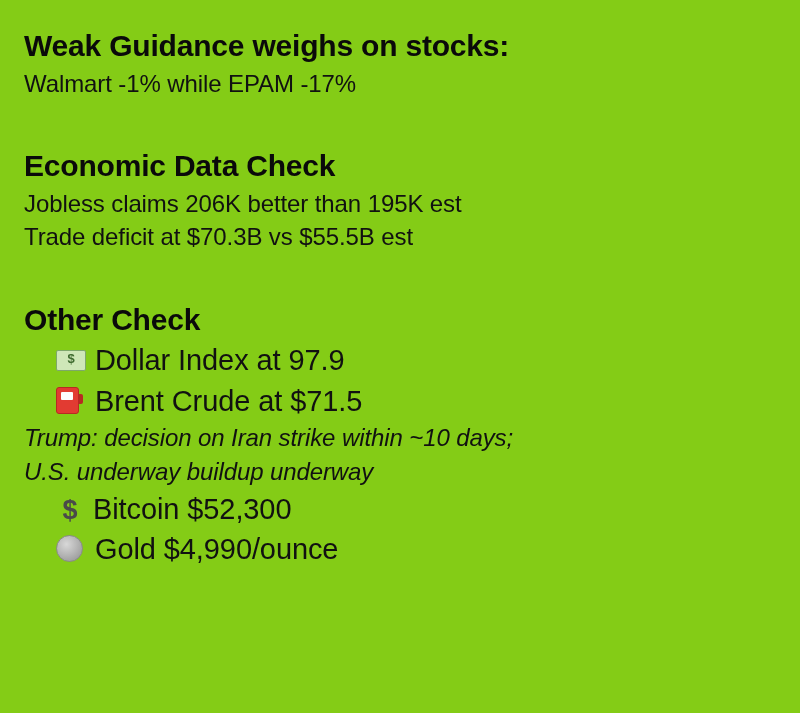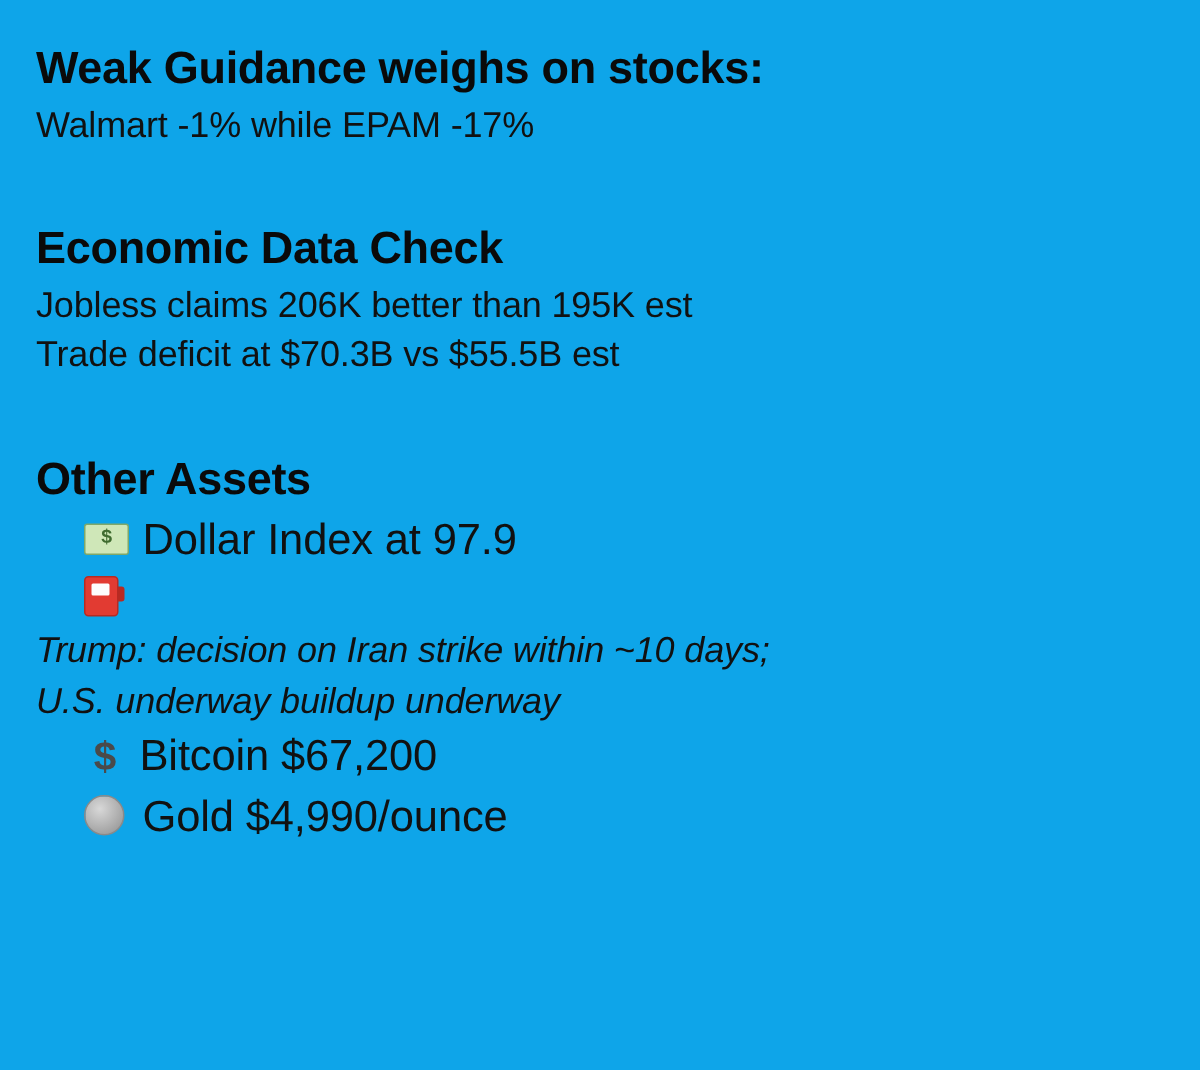--- a/index.html
+++ b/index.html
@@ -12,21 +12,21 @@
     height: 713px;
     font-family: "Liberation Sans", sans-serif;
     color: #0a0a0a;
     overflow: hidden;
   }
   .page {
     box-sizing: border-box;
     width: 800px;
     height: 713px;
     padding: 26px 24px 0 24px;
-    background: #0ea5e9;
+    background: #84cc16;
   }
   .section {
     margin-bottom: 0;
   }
   .heading {
     font-size: 30px;
     font-weight: bold;
     line-height: 1.35;
     letter-spacing: -0.2px;
     color: #0a0a0a;
@@ -148,37 +148,38 @@
 
   <div class="section">
     <p class="heading">Economic Data Check</p>
     <p class="line">Jobless claims 206K better than 195K est</p>
     <p class="line">Trade deficit at $70.3B vs $55.5B est</p>
   </div>
 
   <div class="gap"></div>
 
   <div class="section">
-    <p class="heading">Other Assets</p>
+    <p class="heading">Other Check</p>
 
     <div class="icon-line">
       <span class="emoji"><span class="money"></span></span>
       <span>Dollar Index at 97.9</span>
     </div>
 
     <div class="icon-line">
       <span class="emoji"><span class="pump"></span></span>
+      <span>Brent Crude at $71.5</span>
     </div>
 
     <p class="line line-wrap">Trump: decision on Iran strike within ~10 days;</p>
     <p class="line line-wrap">U.S. underway buildup underway</p>
 
     <div class="icon-line">
       <span class="emoji emoji-dollar">$</span>
-      <span>Bitcoin $67,200</span>
+      <span>Bitcoin $52,300</span>
     </div>
 
     <div class="icon-line">
       <span class="emoji"><span class="coin"></span></span>
       <span>Gold $4,990/ounce</span>
     </div>
   </div>
 
 </div>
 

